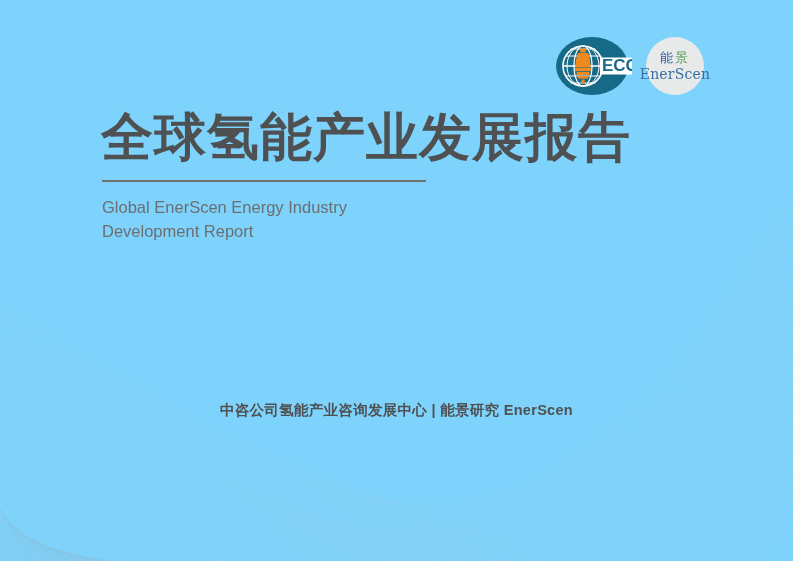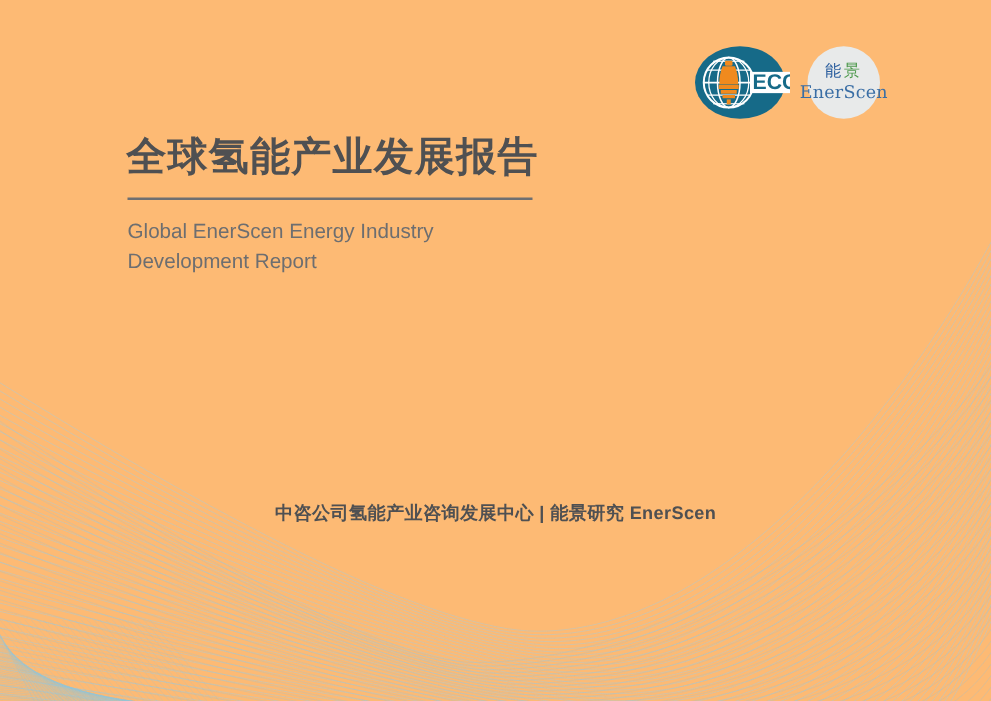--- a/index.html
+++ b/index.html
@@ -7,21 +7,21 @@
     padding: 0;
     background: #ffffff;
   }
   body {
     font-family: "Liberation Sans", "DejaVu Sans", sans-serif;
   }
   #cover {
     position: relative;
     width: 793px;
     height: 561px;
-    background: #fdba74;
+    background: #7dd3fc;
     overflow: hidden;
   }
 
   
   #wave-layer {
     position: absolute;
     left: 0;
     top: 0;
     width: 793px;
     height: 561px;
@@ -78,27 +78,28 @@
   }
   #year {
     font-size: 62px;
     font-weight: bold;
     color: #58595b;
     letter-spacing: -1px;
     line-height: 1;
     margin: 0 0 6px 0;
   }
   #title-cn {
-    font-size: 32px;
+    font-size: 52px;
     font-weight: bold;
     color: #4f5052;
     letter-spacing: 1px;
     line-height: 1.12;
     margin: 0;
     white-space: nowrap;
+    text-align: center;
   }
   #rule {
     width: 324px;
     height: 2px;
     background: #6e6f71;
     margin: 14px 0 0 1px;
   }
   #title-en {
     margin: 14px 0 0 1px;
     font-size: 16.5px;

